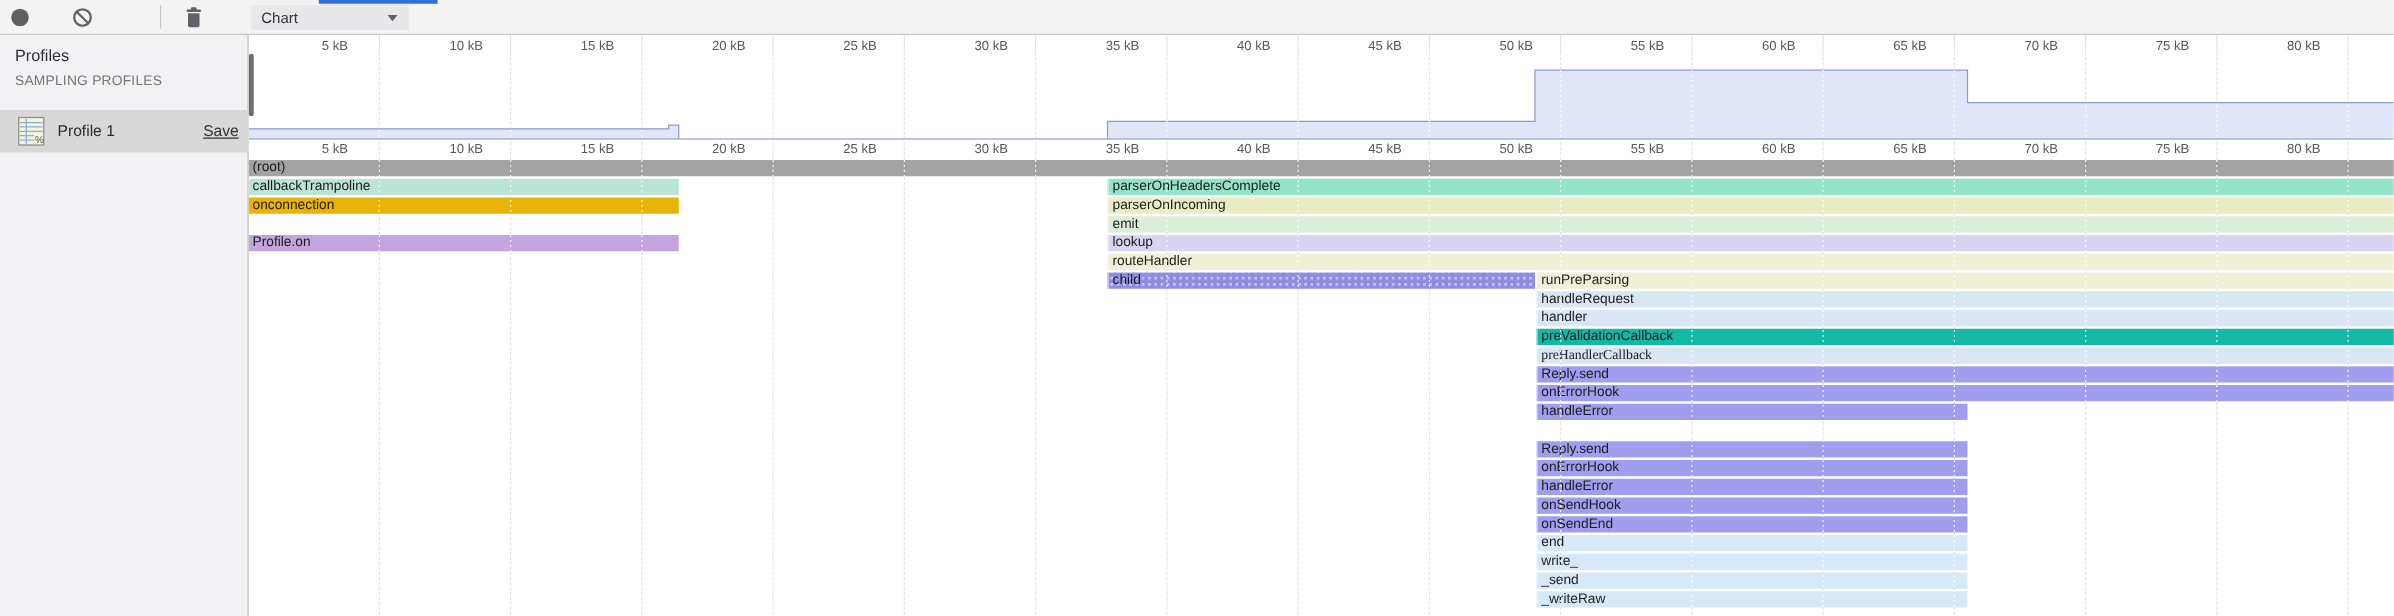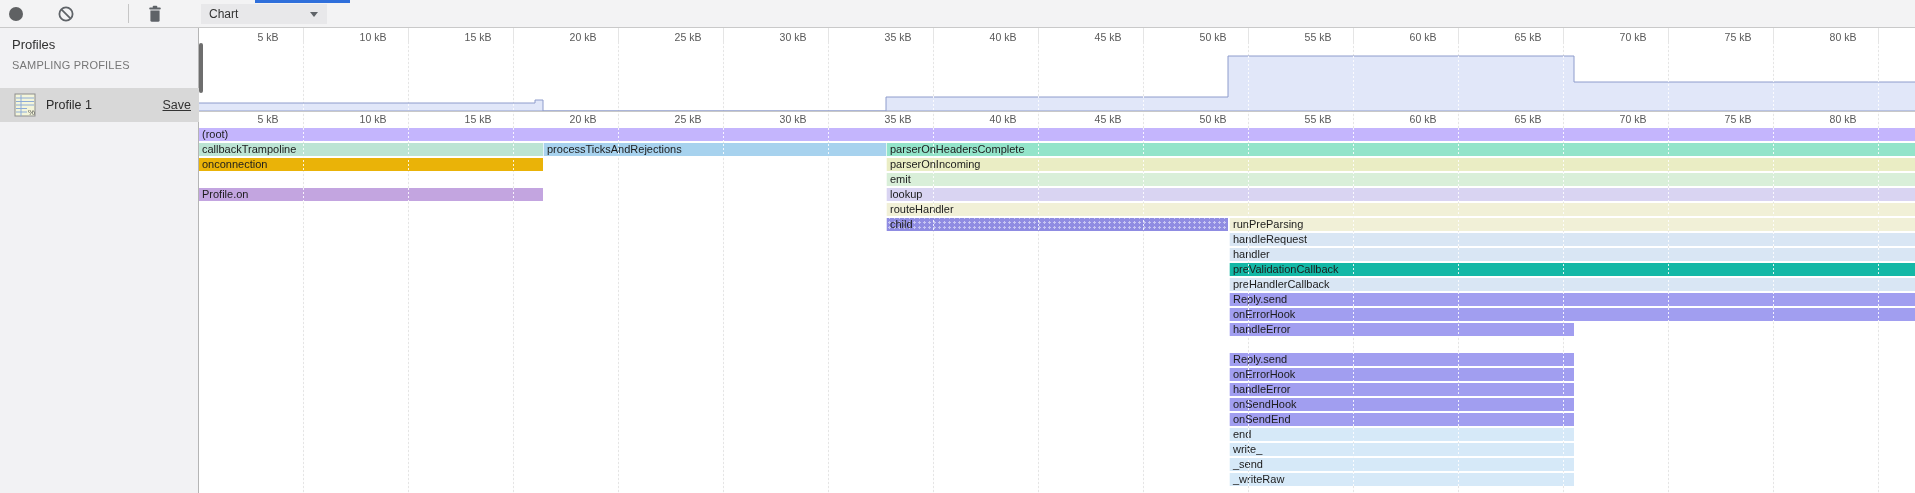--- a/index.html
+++ b/index.html
@@ -150,36 +150,35 @@
       <div class="tick r1" style="left: 1404px;">70 kB</div>
       <div class="tick r2" style="left: 1404px;">70 kB</div>
       <div class="gridline" style="left: 1574px;"></div>
       <div class="grid-dots" style="left: 1574px;"></div>
       <div class="tick r1" style="left: 1509px;">75 kB</div>
       <div class="tick r2" style="left: 1509px;">75 kB</div>
       <div class="gridline" style="left: 1679px;"></div>
       <div class="grid-dots" style="left: 1679px;"></div>
       <div class="tick r1" style="left: 1614px;">80 kB</div>
       <div class="tick r2" style="left: 1614px;">80 kB</div>
-      <div class="seg" style="left: -1px; width: 1718px; top: 100px; height: 13px; background-color: #c4b5fd;">(root)</div>
+      <div class="seg" style="left: -1px; width: 1718px; top: 100px; height: 13px; background-color: #a3a3a3;">(root)</div>
       <div class="seg" style="left: -1px; width: 345px; top: 115px; height: 13px; background-color: rgb(188, 228, 212);">callbackTrampoline</div>
-      <div class="seg" style="left: 344px; width: 343px; top: 115px; height: 13px; background-color: rgb(167, 210, 238);">processTicksAndRejections</div>
       <div class="seg" style="left: 687px; width: 1030px; top: 115px; height: 13px; background-color: rgb(147, 228, 202);">parserOnHeadersComplete</div>
       <div class="seg" style="left: -1px; width: 345px; top: 130px; height: 13px; background-color: #eab308;">onconnection</div>
       <div class="seg" style="left: 687px; width: 1030px; top: 130px; height: 13px; background-color: rgb(234, 237, 196);">parserOnIncoming</div>
       <div class="seg" style="left: 687px; width: 1030px; top: 145px; height: 13px; background-color: rgb(217, 239, 217);">emit</div>
       <div class="seg" style="left: -1px; width: 345px; top: 160px; height: 13px; background-color: rgb(195, 165, 224);">Profile.on</div>
       <div class="seg" style="left: 687px; width: 1030px; top: 160px; height: 13px; background-color: rgb(217, 212, 242);">lookup</div>
       <div class="seg" style="left: 687px; width: 1030px; top: 175px; height: 13px; background-color: rgb(241, 240, 215);">routeHandler</div>
       <div class="seg dotted" style="left: 687px; width: 342px; top: 190px; height: 13px; background-color: rgb(143, 140, 226); background-image: radial-gradient(circle, rgba(255, 255, 255, 0.5) 1px, transparent 1.3px);">child</div>
       <div class="seg" style="left: 1030px; width: 687px; top: 190px; height: 13px; background-color: rgb(241, 240, 215);">runPreParsing</div>
       <div class="seg" style="left: 1030px; width: 687px; top: 205px; height: 13px; background-color: rgb(217, 230, 244);">handleRequest</div>
       <div class="seg" style="left: 1030px; width: 687px; top: 220px; height: 13px; background-color: rgb(217, 230, 244);">handler</div>
       <div class="seg" style="left: 1030px; width: 687px; top: 235px; height: 13px; background-color: #14b8a6;">preValidationCallback</div>
-      <div class="seg" style="left: 1030px; width: 687px; top: 250px; height: 13px; background-color: rgb(217, 230, 244);">preHandlerCallback</div>
+      <div class="seg" style="left: 1030px; width: 687px; top: 250px; height: 13px; background-color: rgb(217, 230, 244); font-family: Liberation Serif, serif;">preHandlerCallback</div>
       <div class="seg" style="left: 1030px; width: 687px; top: 265px; height: 13px; background-color: rgb(161, 158, 240);">Reply.send</div>
       <div class="seg" style="left: 1030px; width: 687px; top: 280px; height: 13px; background-color: rgb(161, 158, 240);">onErrorHook</div>
       <div class="seg" style="left: 1030px; width: 345px; top: 295px; height: 13px; background-color: rgb(161, 158, 240);">handleError</div>
       <div class="seg" style="left: 1030px; width: 345px; top: 325px; height: 13px; background-color: rgb(161, 158, 240);">Reply.send</div>
       <div class="seg" style="left: 1030px; width: 345px; top: 340px; height: 13px; background-color: rgb(161, 158, 240);">onErrorHook</div>
       <div class="seg" style="left: 1030px; width: 345px; top: 355px; height: 13px; background-color: rgb(161, 158, 240);">handleError</div>
       <div class="seg" style="left: 1030px; width: 345px; top: 370px; height: 13px; background-color: rgb(161, 158, 240);">onSendHook</div>
       <div class="seg" style="left: 1030px; width: 345px; top: 385px; height: 13px; background-color: rgb(161, 158, 240);">onSendEnd</div>
       <div class="seg" style="left: 1030px; width: 345px; top: 400px; height: 13px; background-color: rgb(214, 233, 248);">end</div>
       <div class="seg" style="left: 1030px; width: 345px; top: 415px; height: 13px; background-color: rgb(214, 233, 248);">write_</div>

